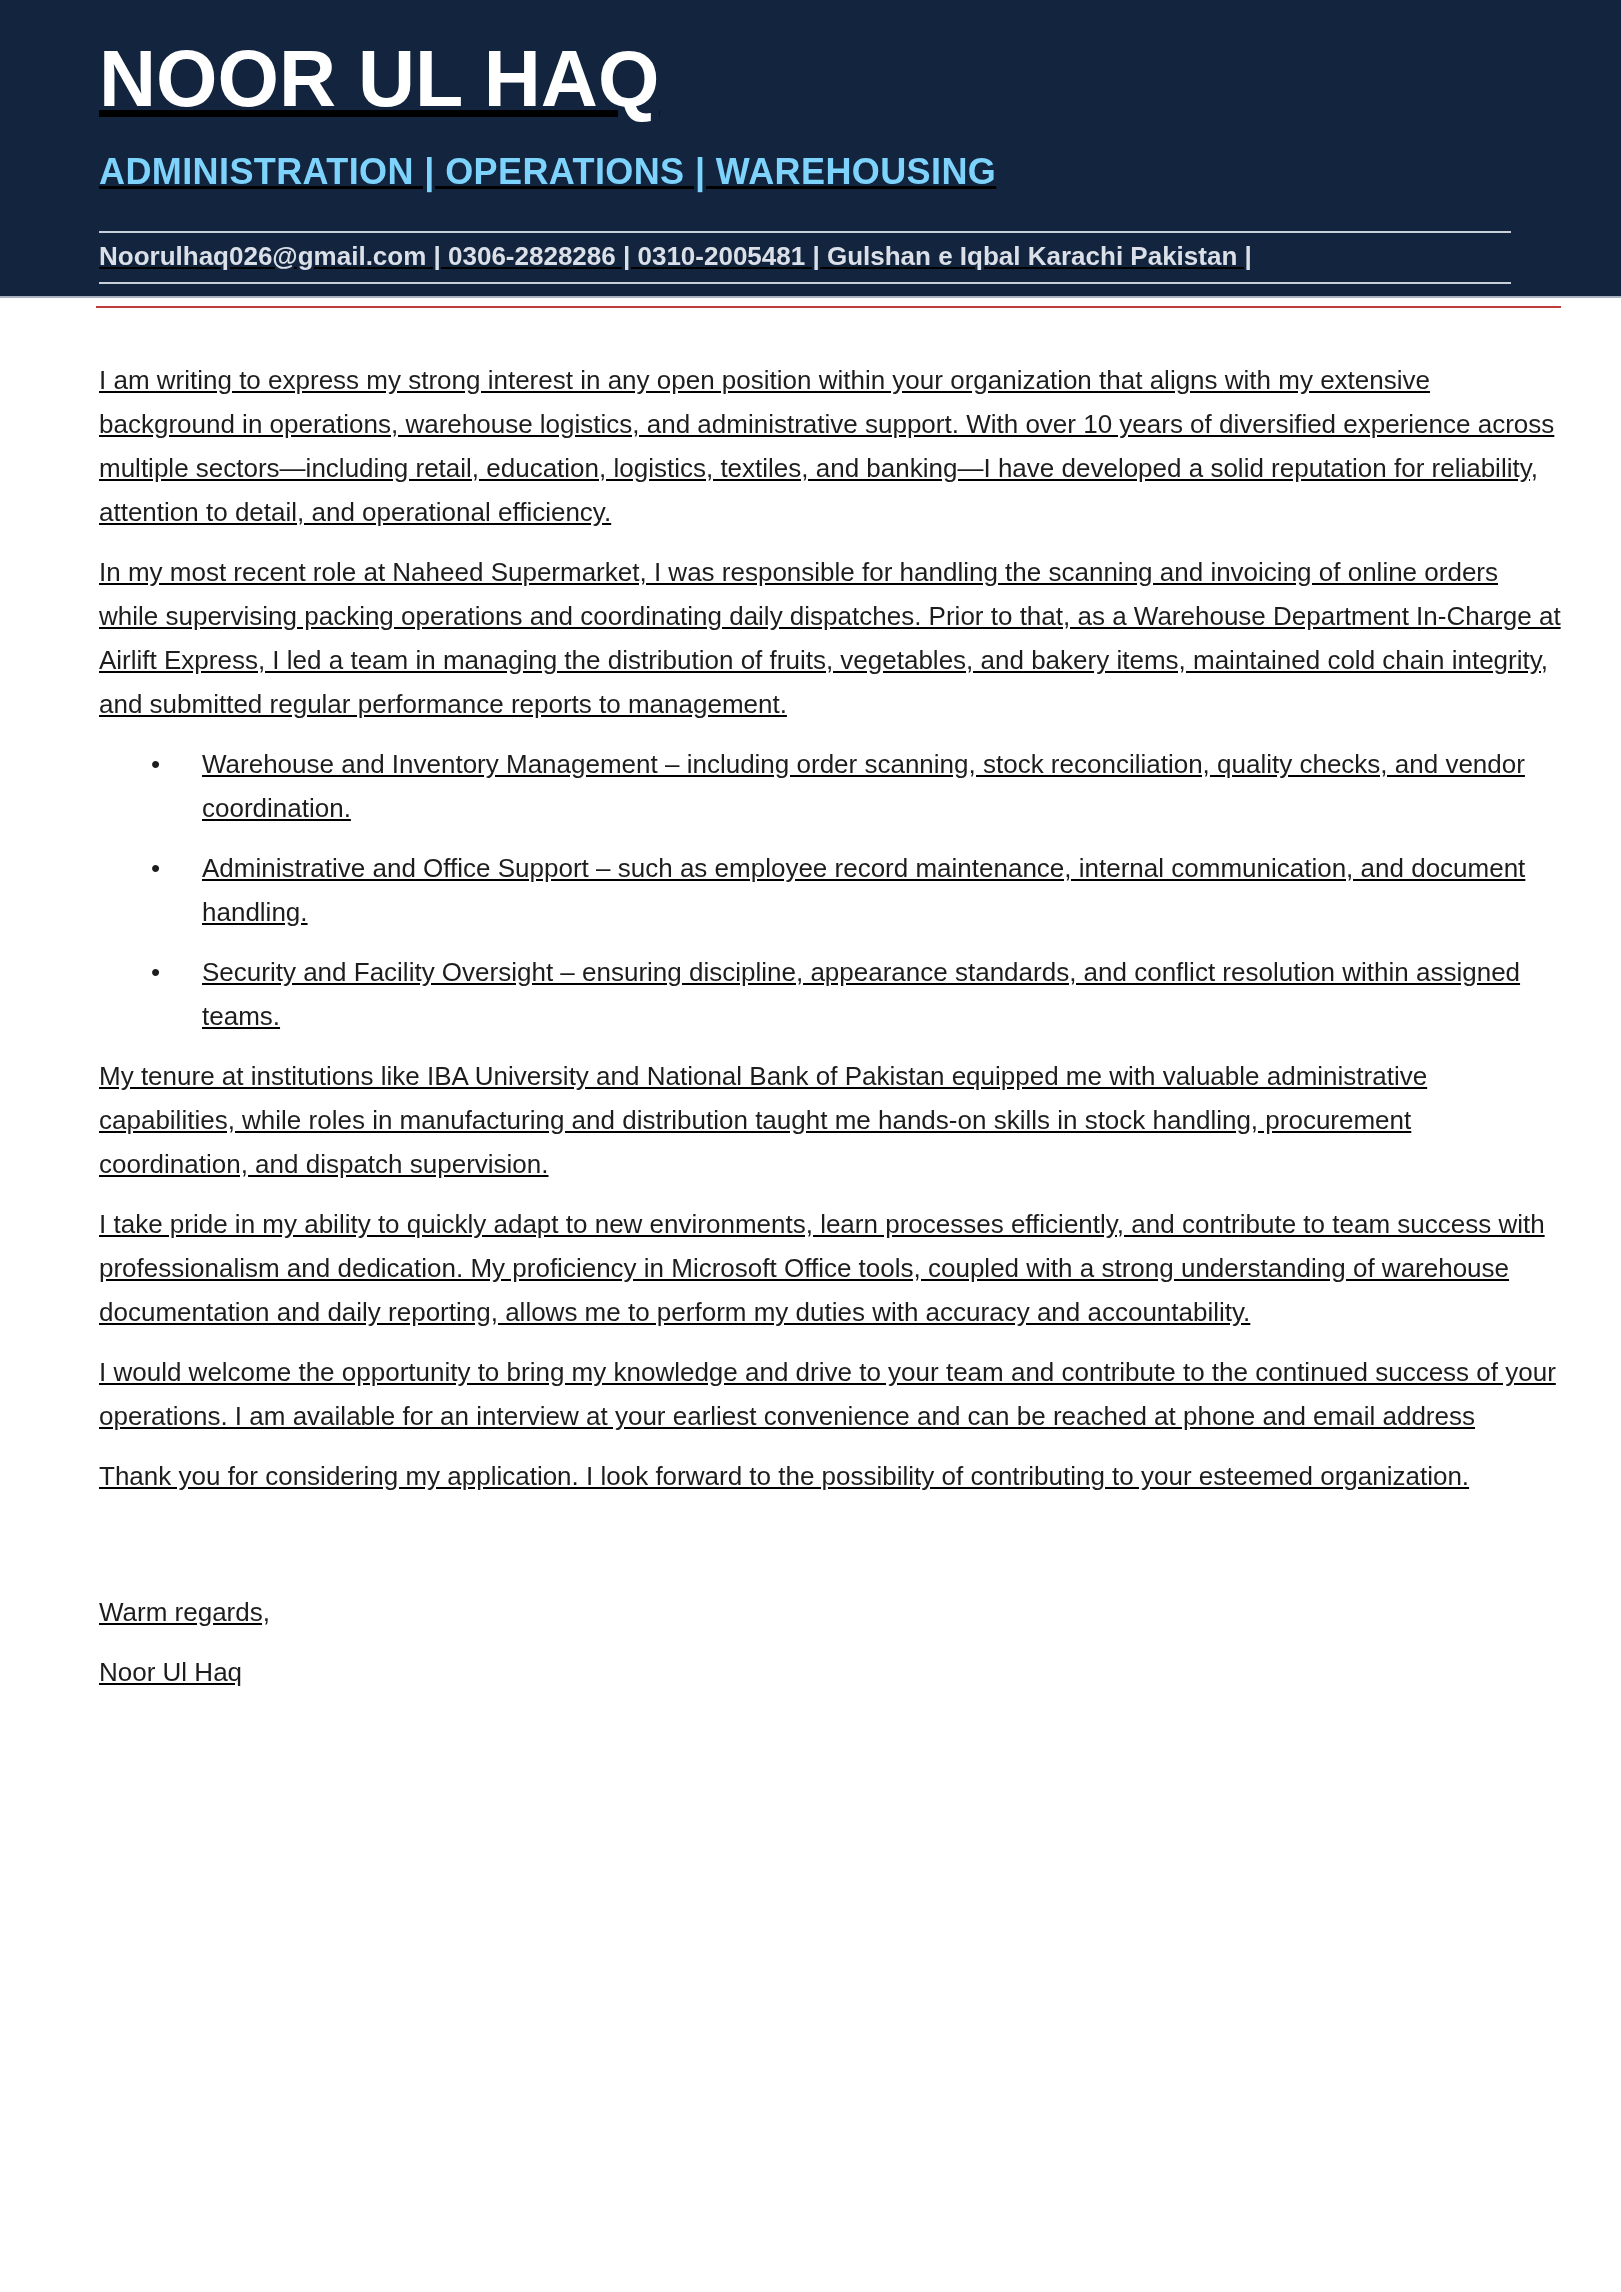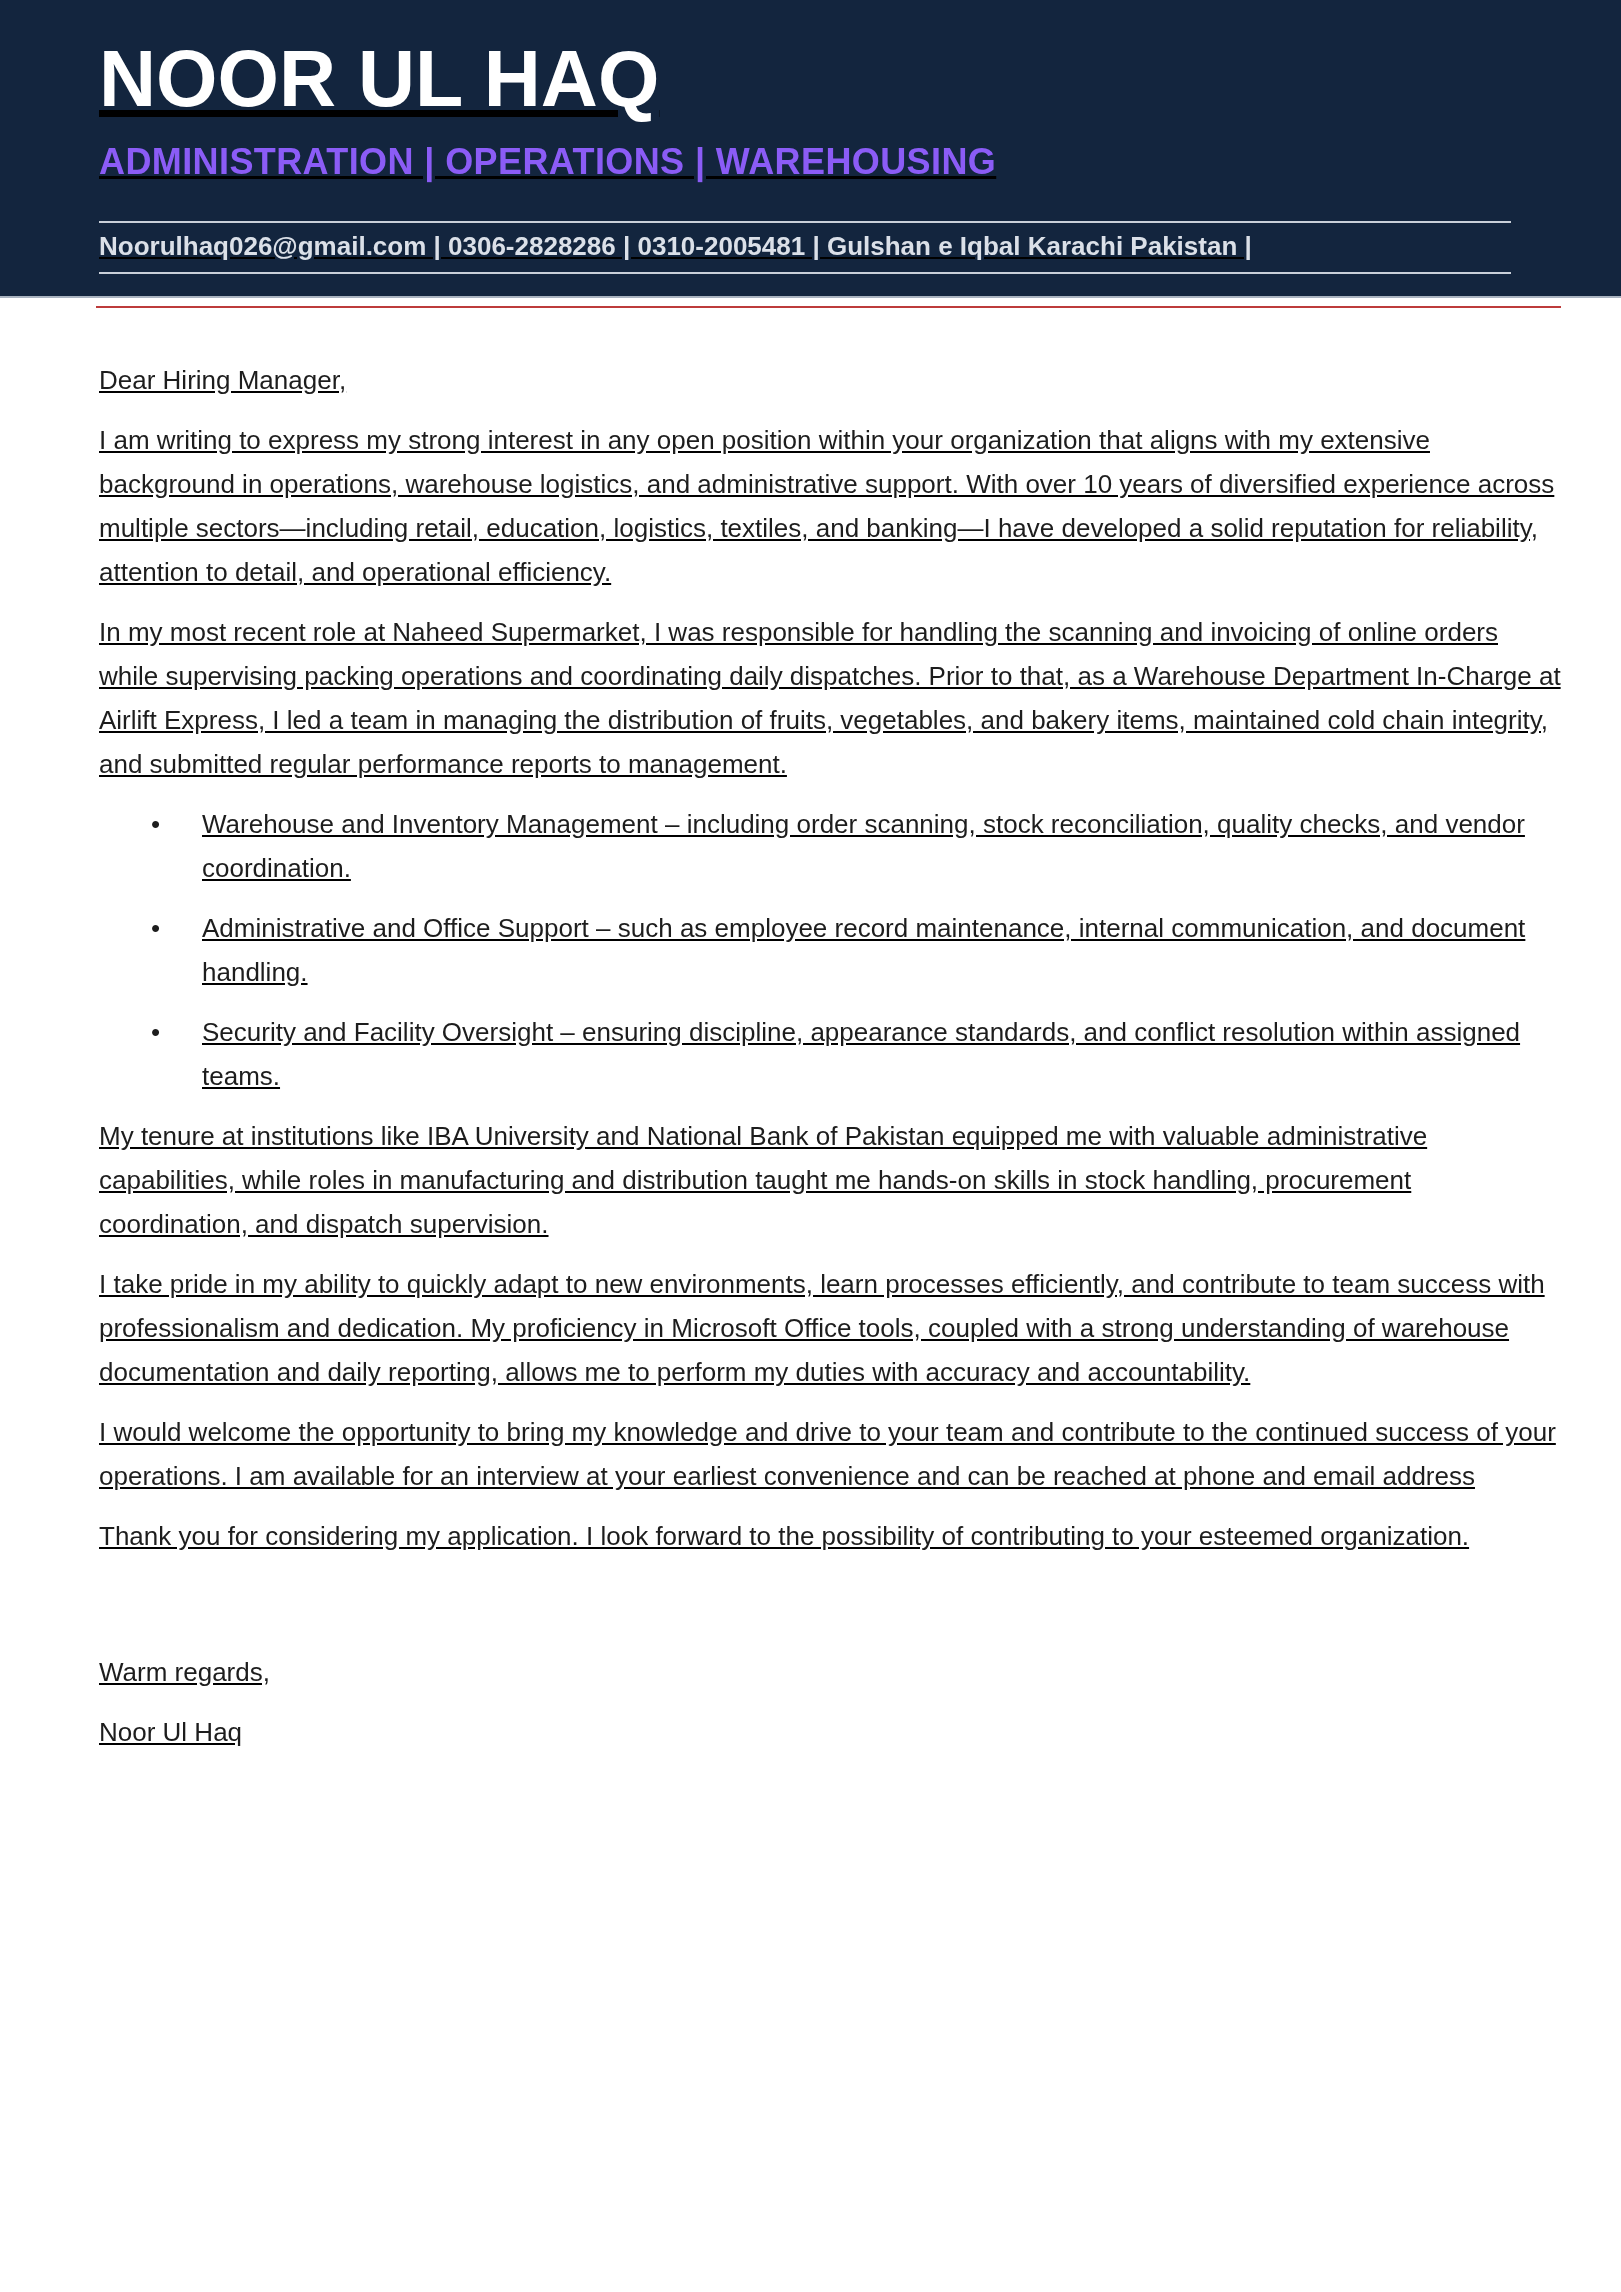--- a/index.html
+++ b/index.html
@@ -25,26 +25,26 @@
   }
   .name {
     font-size:79px;
     font-weight:bold;
     line-height:82px;
     letter-spacing:0px;
     color:#ffffff;
     white-space:nowrap;
   }
   .tagline {
-    margin-top:23px;
+    margin-top:33px;
     font-size:36px;
     font-weight:bold;
     line-height:38px;
     letter-spacing:0.4px;
-    color:#8b5cf6;
+    color:#7dd3fc;
     white-space:nowrap;
   }
   .contact-bar {
     box-sizing:border-box;
     margin-top:40px;
     width:1412px;
     border-top:2.7px solid #c9d0d9;
     border-bottom:2.7px solid #c9d0d9;
     padding:8px 0 9.9px 0;
     font-size:26px;
@@ -98,21 +98,20 @@
 
   <div class="header">
     <div class="name">NOOR UL HAQ</div>
     <div class="tagline">ADMINISTRATION | OPERATIONS | WAREHOUSING</div>
     <div class="contact-bar">Noorulhaq026@gmail.com | 0306-2828286 | 0310-2005481 | Gulshan e Iqbal Karachi Pakistan |</div>
   </div>
 
   <hr class="title-rule">
 
   <div class="letter">
-    <p>Dear Hiring Manager,</p>
 
     <p>I am writing to express my strong interest in any open position within your organization that aligns with my extensive background in operations, warehouse logistics, and administrative support. With over 10 years of diversified experience across multiple sectors—including retail, education, logistics, textiles, and banking—I have developed a solid reputation for reliability, attention to detail, and operational efficiency.</p>
     <p>In my most recent role at Naheed Supermarket, I was responsible for handling the scanning and invoicing of online orders while supervising packing operations and coordinating daily dispatches. Prior to that, as a Warehouse Department In-Charge at Airlift Express, I led a team in managing the distribution of fruits, vegetables, and bakery items, maintained cold chain integrity, and submitted regular performance reports to management.</p>
 
     <ul>
       <li>
         <span class="bullet-dot">•</span>
         <span>Warehouse and Inventory Management – including order scanning, stock reconciliation, quality checks, and vendor coordination.</span>
       </li>
       <li>

